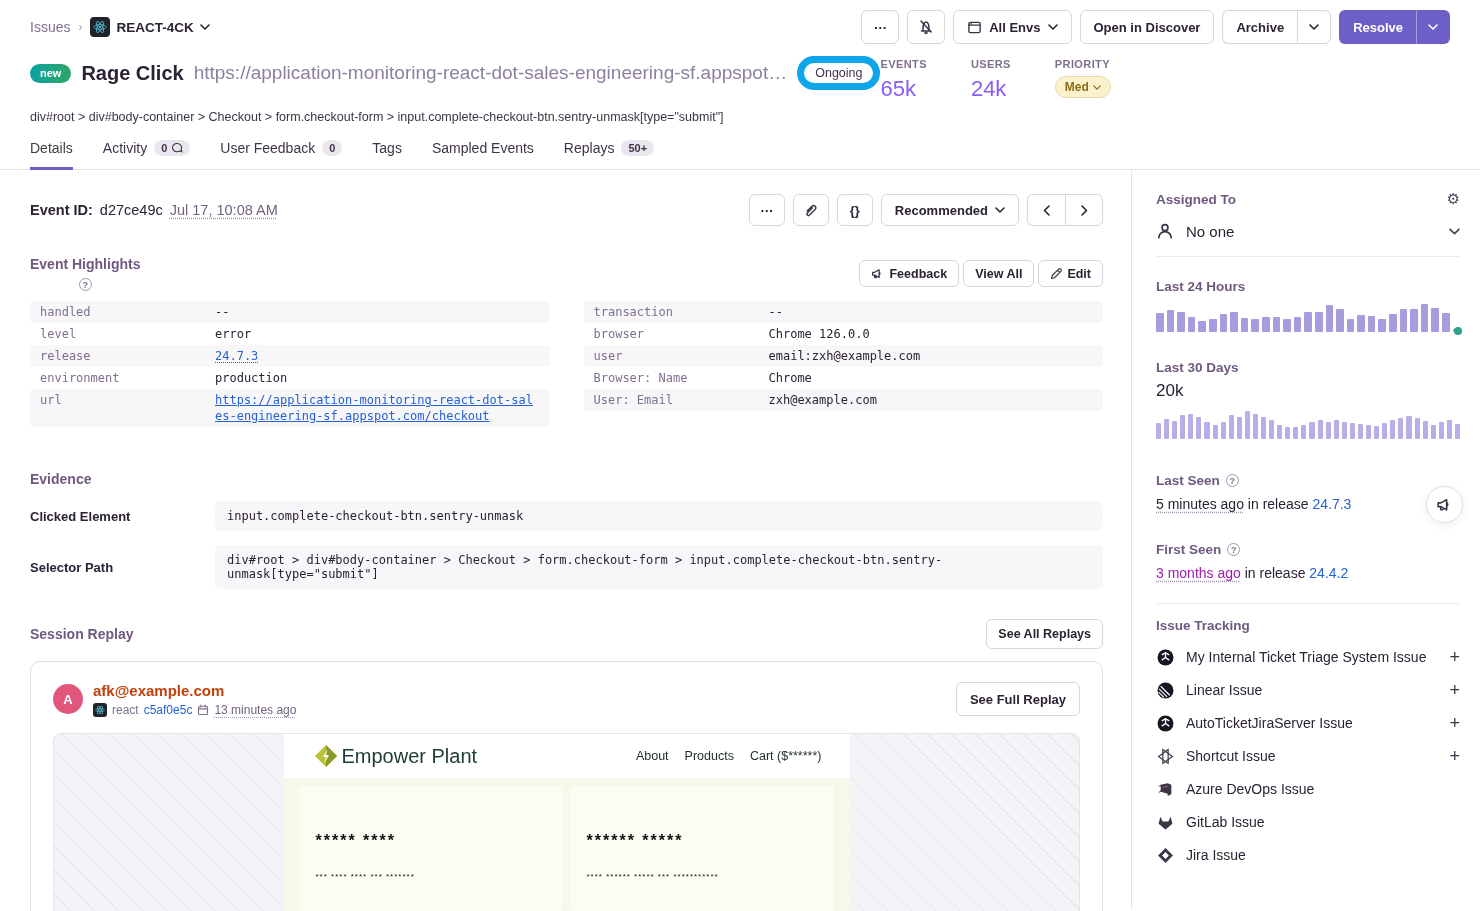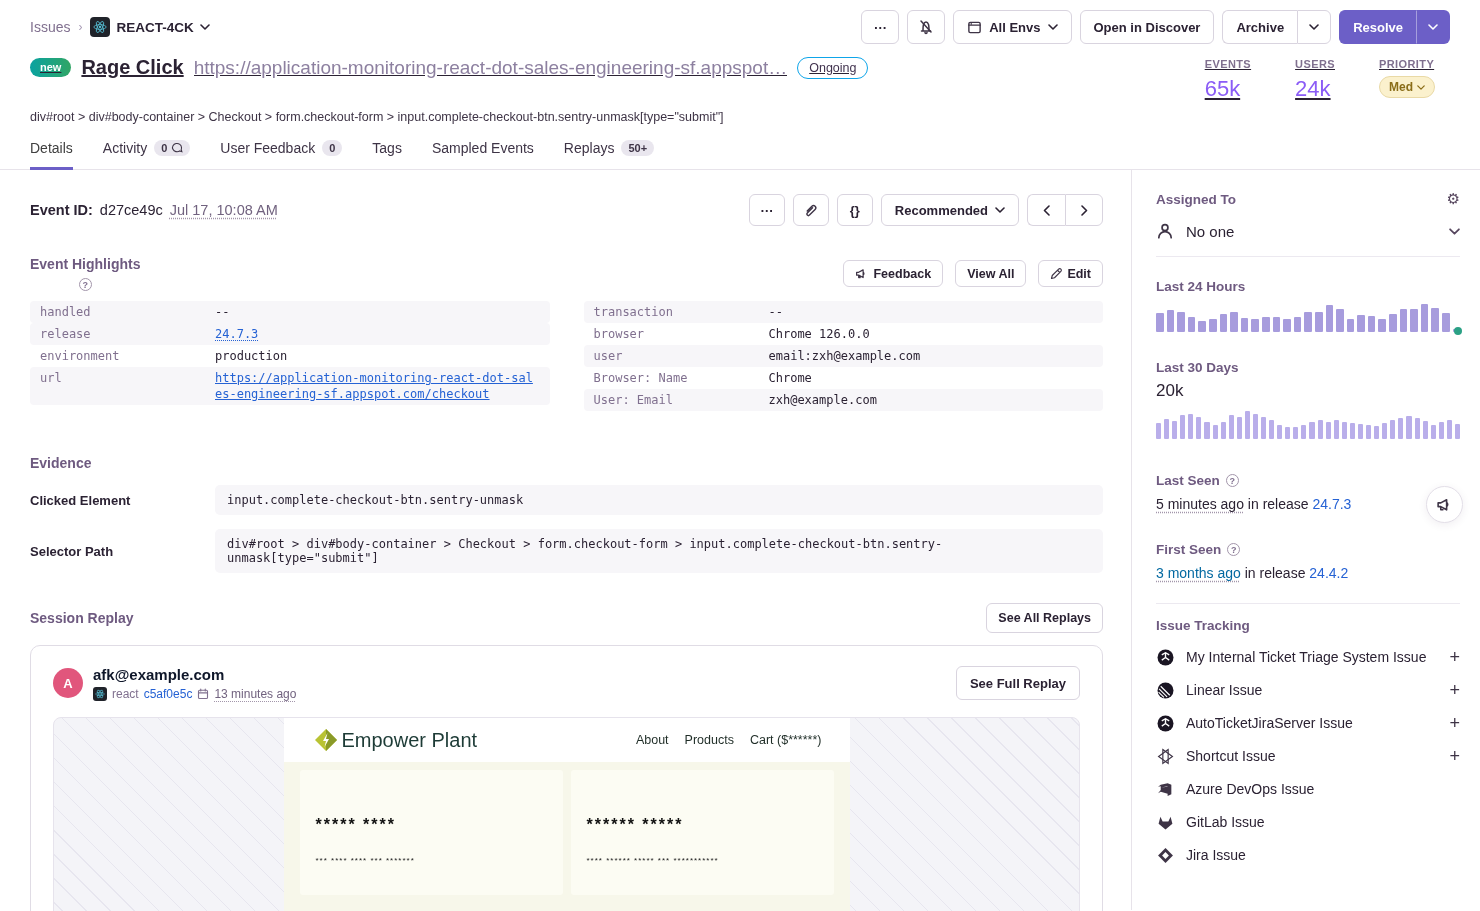--- a/index.html
+++ b/index.html
@@ -20,27 +20,27 @@
     border-radius:6px; padding:0 13px; height:34px; font-size:13px; font-weight:600; color:#2b2233; cursor:pointer;
     font-family:"Liberation Sans", sans-serif; }
   .btn.icon-only { width:38px; justify-content:center; padding:0; }
   .btn-group { display:flex; }
   .btn-group .btn:first-child { border-radius:6px 0 0 6px; border-right:none; }
   .btn-group .btn:last-child  { border-radius:0 6px 6px 0; width:34px; padding:0; justify-content:center; }
   .btn.primary { background:#6c5fc7; border-color:#6c5fc7; color:#fff; }
   .btn-group .btn.primary:last-child { border-left:1px solid rgba(255,255,255,.4); }
 
   
-  .header { display:flex; justify-content:space-between; padding:8px 45px 0 30px;text-decoration:underline; }
+  .header { display:flex; padding:8px 45px 0 30px; }
   .title-row { display:flex; align-items:center; gap:10px; }
   .badge-new { background:linear-gradient(90deg,#0aa2a0,#30a565); color:#fff; font-size:11px; font-weight:700;
     border-radius:20px; padding:3px 10px 4px; }
   .title { font-size:20px; font-weight:700; color:#2b2233; white-space:nowrap; }
   .subtitle { font-size:19px; color:#8d80a0; font-weight:400; white-space:nowrap; max-width:610px; overflow:hidden; }
-  .pill { border:1px solid #0ea5e9; border-radius:20px; padding:3px 11px; font-size:12.5px; color:#41324e; background:#fff; }
+  .pill { border:7px solid #0ea5e9; border-radius:20px; padding:3px 11px; font-size:12.5px; color:#41324e; background:#fff; }
   .selector-sub { padding:8px 30px 0 30px; font-size:12.5px; color:#3e3446; }
   .stats { display:flex; gap:44px; text-align:left; padding-top:2px; }
   .stat .lbl { font-size:11px; font-weight:700; letter-spacing:.4px; color:#80708f; }
   .stat .val { font-size:22px; color:#8b5cf6; margin-top:6px; cursor:pointer; }
   .prio-badge { display:inline-flex; align-items:center; gap:4px; background:#fbf1cd; border:1px solid #e9d9a6;
     color:#8a6d18; font-size:12px; font-weight:600; border-radius:20px; padding:3px 9px; margin-top:6px; cursor:pointer; }
 
   
   .tabs { display:flex; gap:30px; padding:16px 30px 0 30px; border-bottom:1px solid #e7e3ea; }
   .tab { display:flex; align-items:center; gap:7px; font-size:14px; color:#3e3446; padding-bottom:11px; cursor:pointer;
@@ -62,21 +62,21 @@
   .dotted { text-decoration:underline dotted #a396ab; text-underline-offset:3px; color:#71627f; }
   .toolbar { display:flex; gap:8px; align-items:center; }
   .btn.sm { height:32px; font-size:13px; }
   .btn.sm.icon-only { width:36px; }
 
   
   .sec-head { display:flex; justify-content:space-between; align-items:center; margin-top:30px; }
   .sec-title { font-size:14px; font-weight:600; color:#6e5a80; display:flex; align-items:center; gap:6px;flex-direction:column; }
   .qmark { width:13px; height:13px; border:1px solid #a396ab; color:#80708f; border-radius:50%; font-size:9px;
     display:inline-flex; align-items:center; justify-content:center; font-weight:700; }
-  .mini-btns { display:flex; gap:12px; }
+  .mini-btns { display:flex; gap:4px; }
   .btn.xs { height:27px; font-size:12.5px; padding:0 11px; border-radius:6px; gap:5px; }
   .hl-grid { display:flex; gap:34px; margin-top:10px; }
   .hl-col { flex:1; }
   .hl-row { display:flex; font-size:12px; line-height:16px; padding:3px 10px; border-radius:4px; }
   .hl-row.odd { background:#f7f6f9; }
   .hl-key { width:175px; flex-shrink:0; color:#80708f; }
   .hl-val { color:#2b2233; word-break:break-all; }
   .hl-val a, .link-blue { color:#2562d4; text-decoration:none; cursor:pointer; }
   .hl-val .underl { text-decoration:underline; }
   .hl-val .dotl { text-decoration:underline dotted; text-underline-offset:2px; }
@@ -85,21 +85,21 @@
   .ev-row { display:flex; align-items:center; margin-top:14px; }
   .ev-label { width:185px; flex-shrink:0; font-size:13px; font-weight:700; color:#2b2233; }
   .ev-box { flex:1; background:#f7f6f9; border-radius:5px; padding:8px 12px; font-size:12px; color:#2b2233; }
 
   
   .replay-card { border:1px solid #e0dce5; border-radius:10px; margin-top:12px; padding:20px 22px; height:450px; }
   .rc-top { display:flex; justify-content:space-between; align-items:flex-start; }
   .rc-user { display:flex; gap:10px; }
   .avatar { width:30px; height:30px; border-radius:50%; background:#e1567c; color:#fff; font-size:13px; font-weight:700;
     display:flex; align-items:center; justify-content:center; margin-top:2px; }
-  .rc-email { font-size:15px; font-weight:600; color:#0f172a; cursor:pointer; }
+  .rc-email { font-size:15px; font-weight:600; color:#c2410c; cursor:pointer; }
   .rc-meta { display:flex; align-items:center; gap:5px; margin-top:4px; font-size:12px; color:#80708f; }
   .react-badge.sm14 { width:14px; height:14px; border-radius:3px; }
   .viewport { margin-top:16px; height:330px; border-radius:8px; border:1px solid #e6e3ec;
     background:#f4f4f8;
     background-image:repeating-linear-gradient(45deg, transparent 0 16px, #e7e6ef 16px 17px);
     display:flex; justify-content:center; overflow:hidden; }
   .site { width:566px; background:#f7f7ea; }
   .site-header { background:#fff; height:44px; display:flex; align-items:center; justify-content:space-between; padding:0 28px 0 30px; }
   .brand { display:flex; align-items:center; gap:4px; font-size:20px; color:#1d3b36; }
   .site-nav { display:flex; gap:16px; font-size:12.5px; color:#1f2d27; }
@@ -319,20 +319,24 @@
             <span>Edit</span>
           </button>
         </div>
       </div>
       <div class="hl-grid mono">
         <div class="hl-col" id="hl-left">
             <div class="hl-row odd">
               <div class="hl-key">handled</div>
               <div class="hl-val">--</div>
             </div>
+            <div class="hl-row">
+              <div class="hl-key">level</div>
+              <div class="hl-val">error</div>
+            </div>
             <div class="hl-row odd">
               <div class="hl-key">release</div>
               <div class="hl-val"><a class="dotl">24.7.3</a></div>
             </div>
             <div class="hl-row">
               <div class="hl-key">environment</div>
               <div class="hl-val">production</div>
             </div>
             <div class="hl-row odd">
               <div class="hl-key">url</div>
@@ -561,21 +565,21 @@
           <span class="link-blue">24.7.3</span>
         </div>
       </div>
 
       <div class="sb-sec" style="margin-top:30px">
         <div class="sb-title">
           <span>First Seen</span>
             <span class="qmark">?</span>
         </div>
         <div class="seen-line">
-          <span class="dotted" style="color:#0369a1">3 months ago</span>
+          <span class="dotted" style="color:#a21caf">3 months ago</span>
           <span>in release</span>
           <span class="link-blue">24.4.2</span>
         </div>
       </div>
 
       <div class="divider-h"></div>
 
       <div class="sb-sec it-head">
         <div class="sb-title">Issue Tracking</div>
         <div id="issue-tracking-list">

